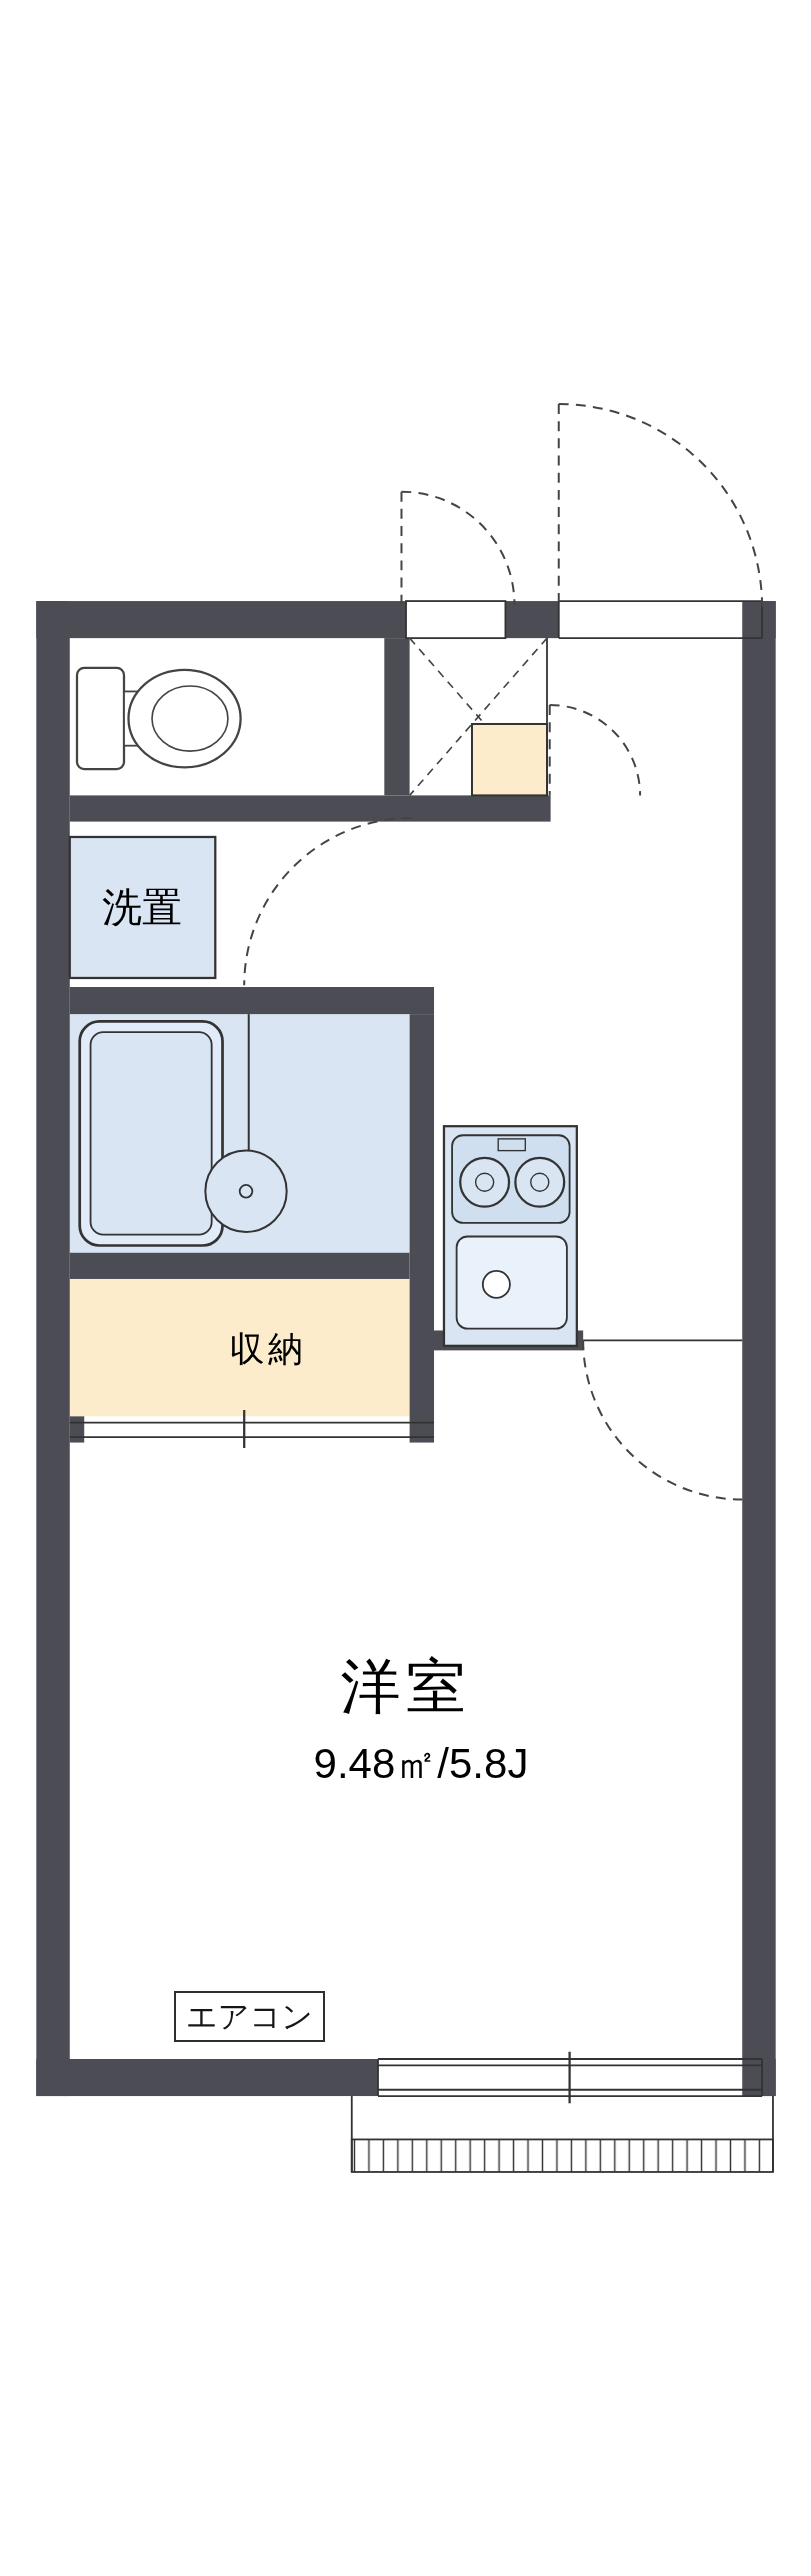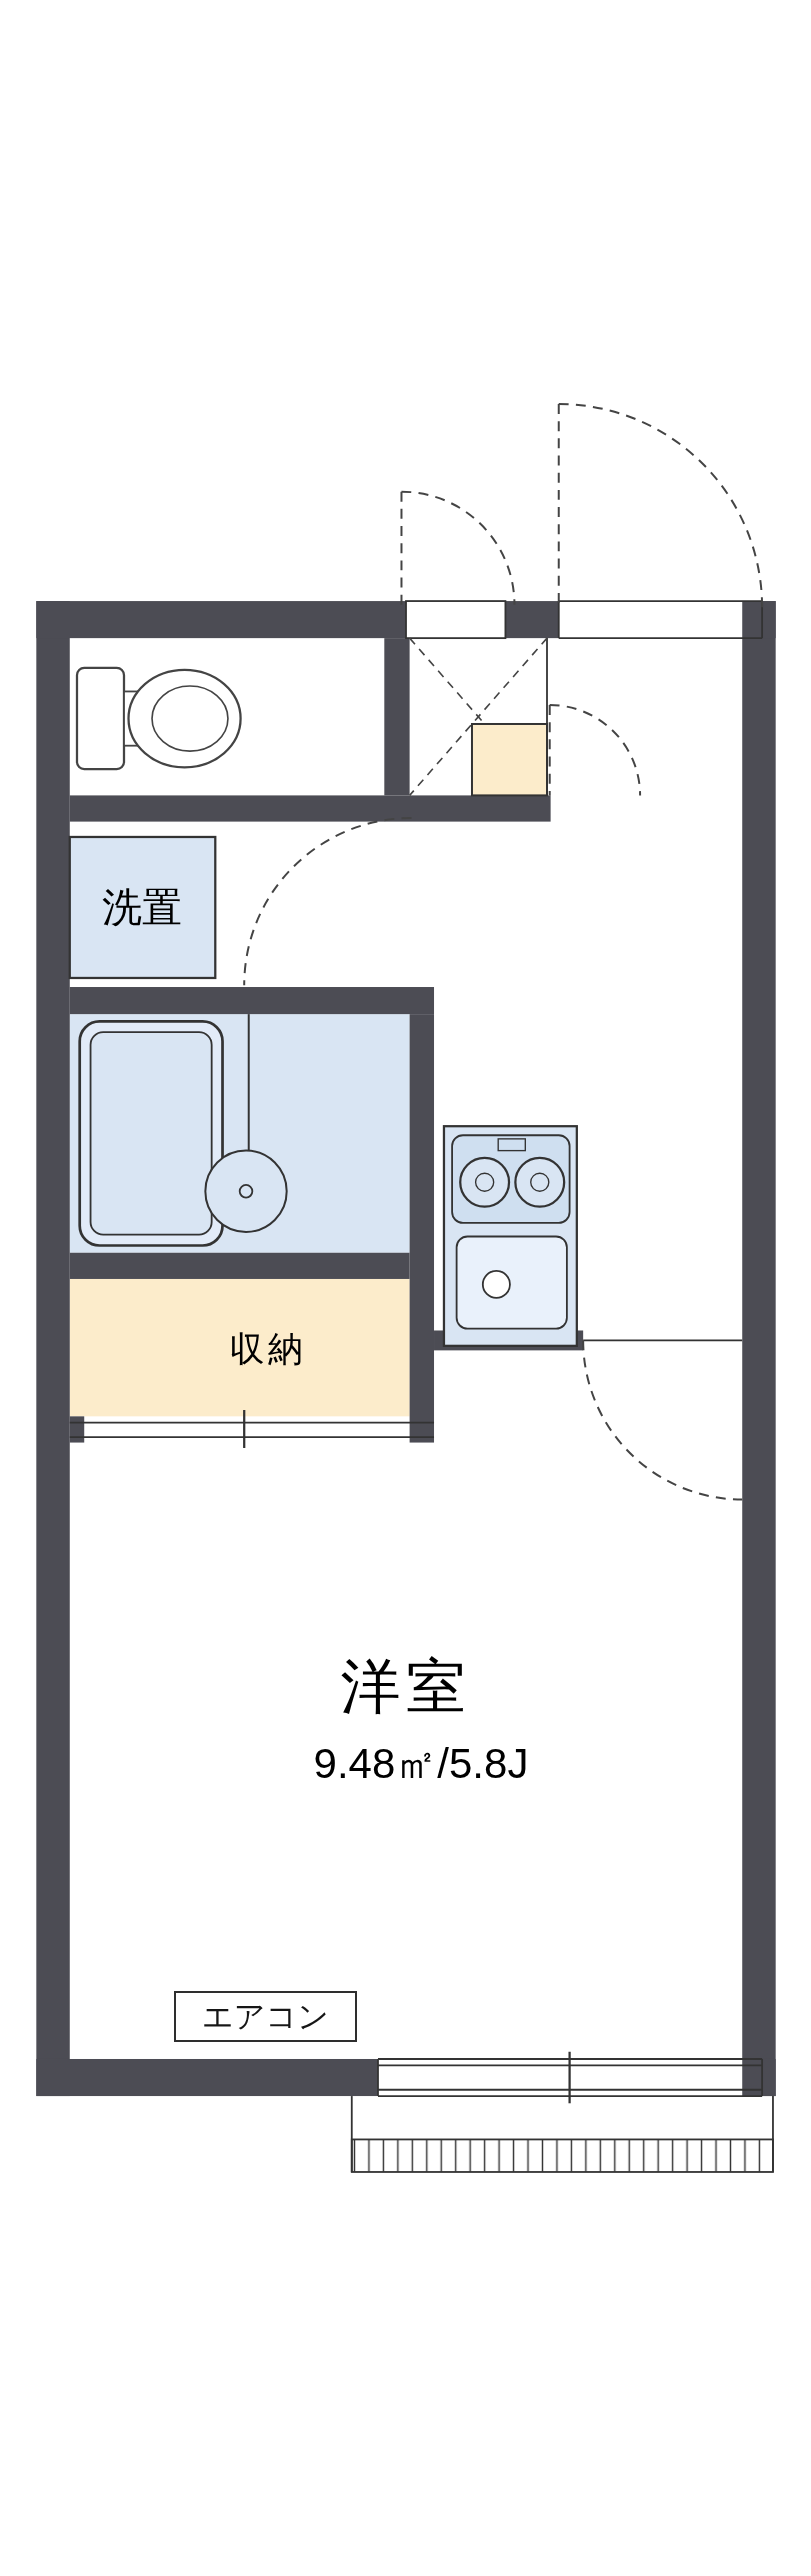--- a/index.html
+++ b/index.html
@@ -7,21 +7,21 @@
     position:relative;width:812px;height:2576px;background:#ffffff;overflow:hidden;
     font-family:"Liberation Sans","DejaVu Sans",sans-serif;color:#1c1c1c;
   }
   .plan-svg{position:absolute;left:0;top:0;}
   .label{position:absolute;transform:translate(-50%,-50%);white-space:nowrap;color:#000000;}
   .label-washer{left:142px;top:907px;font-size:40px;}
   .label-closet{left:240px;top:1349px;font-size:35px;letter-spacing:3.6px;margin-left:28px;}
   .label-room{left:406px;top:1687px;font-size:60px;letter-spacing:5.4px;}
   .label-area{left:406px;top:1764px;font-size:42px;margin-left:15px;}
   .aircon-box{
-    position:absolute;left:174px;top:1991px;width:183px;height:51px;box-sizing:border-box;
+    position:absolute;left:174px;top:1991px;width:151px;height:51px;box-sizing:border-box;
     border:2.7px solid #2e2e2e;background:#ffffff;display:flex;align-items:center;justify-content:center;
     font-size:31px;color:#161616;
   }
 </style>
 </head>
 <body>
 
 <div class="canvas">
 
   <svg class="plan-svg" width="812" height="2576" viewBox="0 0 898 2850" xmlns="http://www.w3.org/2000/svg">

